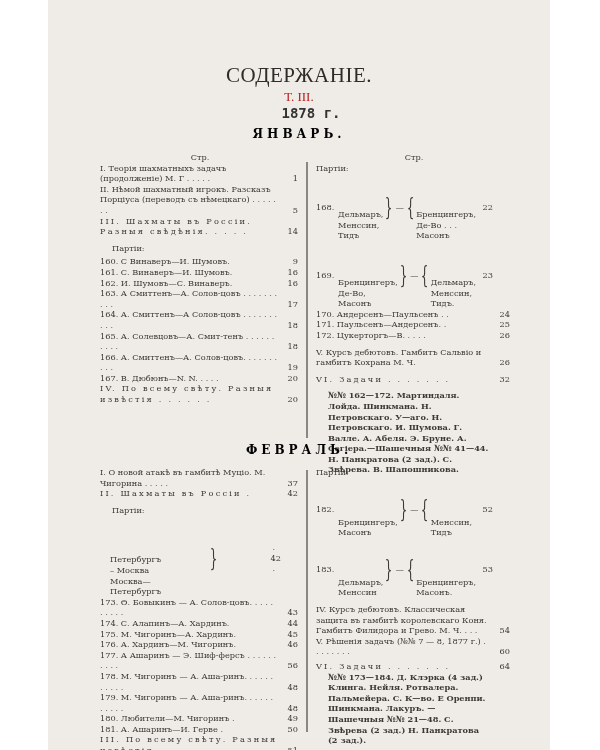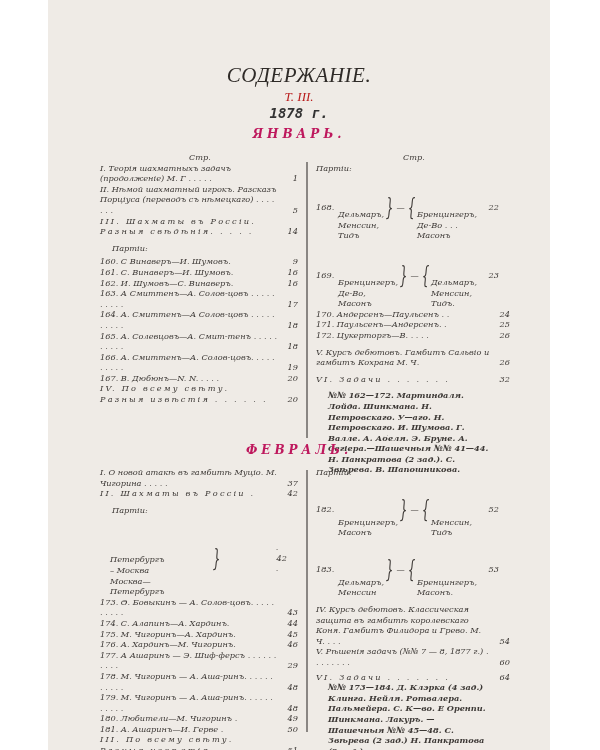--- a/index.html
+++ b/index.html
@@ -2,56 +2,55 @@
 <html><head>
   <meta charset="utf-8">
   <style>
     html, body { margin: 0; padding: 0; background: #ffffff; }
     body { width: 600px; height: 750px; position: relative; overflow: hidden; }
     .page {
       position: absolute; left: 48px; top: 0; width: 502px; height: 750px;
       background: #efebe6;
       font-family: "DejaVu Serif", "Liberation Serif", serif;
       color: #3a3633;
-      font-style: italic;
     }
     .title {
       position: absolute; top: 63px; left: 0; width: 502px; text-align: center;
       font-family: "Liberation Serif", serif; font-size: 21px; letter-spacing: 0.5px; color: #2f2b28;
     }
     .tome {
       position: absolute; top: 89px; left: 0; width: 502px; text-align: center;
       font-family: "Liberation Serif", serif; font-size: 13px; color: #b91c1c;
     }
     .year {
-      position: absolute; top: 105px; left: 0; width: 502px; text-align: center;
+      position: absolute; top: 105px; left: 12px; width: 502px; text-align: center;
       font-family: "DejaVu Sans Mono", monospace; font-size: 14px; font-weight: bold; color: #333;
     }
     .month {
       position: absolute; left: 0; width: 502px; text-align: center;
-      font-family: "DejaVu Serif", serif; font-size: 12px; font-weight: bold; letter-spacing: 4px; color: #be185d;
+      font-family: "DejaVu Serif", serif; font-size: 12px; font-weight: bold; letter-spacing: 4px; color: #000000;
     }
     .col {
       position: absolute; font-size: 8.2px; line-height: 10.6px;
       font-family: "DejaVu Serif", serif; color: #3c3835;
     }
     .vrule { position: absolute; width: 2px; background: #8a8683; }
     .entry { position: relative; padding-right: 22px; }
     .entry .pg { position: absolute; right: 2px; bottom: 0; }
     .sp { letter-spacing: 2.2px; }
     .hdr-str { text-align: center; padding-right: 0; }
     .sub { padding-left: 12px; }
     .gap { height: 6px; }
     .bold { font-weight: bold; }
     .brace-row { position: relative; display: flex; align-items: center; padding-right: 22px; }
     .brace-row .num { width: 22px; }
     .brace-group { display: flex; flex-direction: column; margin-top: 36px; }
     .brace { font-size: 24px; line-height: 24px; transform: scaleX(0.5); margin: 0 -2px; }
     .dash { margin: 0 1px; }
-    .brace-row .pg { position: absolute; right: 13px; top: 50%; transform: translateY(-50%); }
+    .brace-row .pg { position: absolute; right: 19px; top: 50%; transform: translateY(-50%); }
     .indent { padding-left: 12px; }
   </style>
 </head>
 <body>
 
 <div class="page">
   <div class="title">СОДЕРЖАНІЕ.</div>
   <div class="tome">Т. III.</div>
   <div class="year">1878 г.</div>
 
@@ -167,21 +166,21 @@
         <span>Москва—Петербургъ</span>
       </div>
       <span class="brace">}</span>
       <span style="margin-left:6px">. . .</span>
       <span class="pg">42</span>
     </div>
     <div class="entry"><span>173. Ѳ. Бовыкинъ — А. Солов-цовъ. . . . . . . . . .</span><span class="pg">43</span></div>
     <div class="entry"><span>174. С. Алапинъ—А. Хардинъ.</span><span class="pg">44</span></div>
     <div class="entry"><span>175. М. Чигоринъ—А. Хардинъ.</span><span class="pg">45</span></div>
     <div class="entry"><span>176. А. Хардинъ—М. Чигоринъ.</span><span class="pg">46</span></div>
-    <div class="entry"><span>177. А Ашаринъ — Э. Шиф-ферсъ . . . . . . . . . .</span><span class="pg">29</span></div>
+    <div class="entry"><span>177. А Ашаринъ — Э. Шиф-ферсъ . . . . . . . . . .</span><span class="pg">56</span></div>
     <div class="entry"><span>178. М. Чигоринъ — А. Аша-ринъ. . . . . . . . . . .</span><span class="pg">48</span></div>
     <div class="entry"><span>179. М. Чигоринъ — А. Аша-ринъ. . . . . . . . . . .</span><span class="pg">48</span></div>
     <div class="entry"><span>180. Любители—М. Чигоринъ .</span><span class="pg">49</span></div>
     <div class="entry"><span>181. А. Ашаринъ—И. Герве .</span><span class="pg">50</span></div>
     <div class="entry">
       <span class="sp">III. По всему свѣту. Разныя извѣстія. . . . . . .</span>
       <span class="pg">51</span>
     </div>
   </div>
 
@@ -229,20 +228,20 @@
     </div>
     <div class="entry">
       <span>V. Рѣшенія задачъ (№№ 7 — 8, 1877 г.) . . . . . . . .</span>
       <span class="pg">60</span>
     </div>
     <div class="gap" style="height:4px"></div>
     <div class="entry">
       <span class="sp">VI. Задачи . . . . . . .</span>
       <span class="pg">64</span>
     </div>
-    <div class="indent bold" style="padding-right:22px;">№№ 173—184. Д. Клэрка (4 зад.) Клинга. Нейля. Ротвалера. Пальмейера. С. К—во. Е Оренпи. Шинкмана. Лакуръ. — Шашечныя №№ 45—48. С. Звѣрева (2 зад.) Н. Панкратова (2 зад.).</div>
+    <div class="indent bold" style="padding-right:22px;">№№ 173—184. Д. Клэрка (4 зад.) Клинга. Нейля. Ротвалера. Пальмейера. С. К—во. Е Оренпи. Шинкмана. Лакуръ. — Шашечныя №№ 21—48. С. Звѣрева (2 зад.) Н. Панкратова (2 зад.).</div>
     <div class="gap" style="height:4px"></div>
     <div class="entry">
       <span>VII. Опечатки . . . . . . . .</span>
       <span class="pg">30</span>
     </div>
   </div>
 </div>
 
 </body></html>

